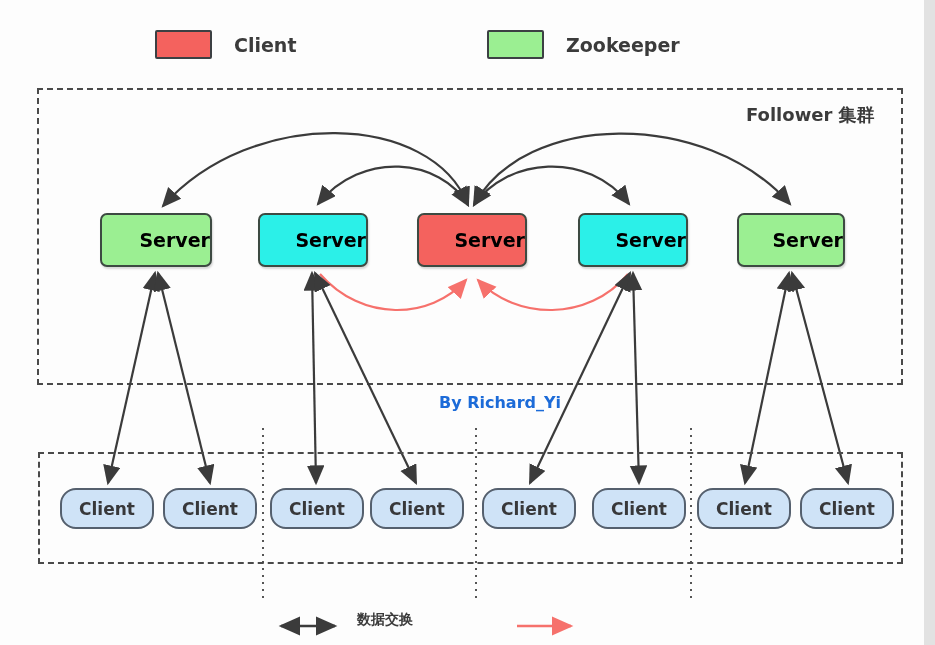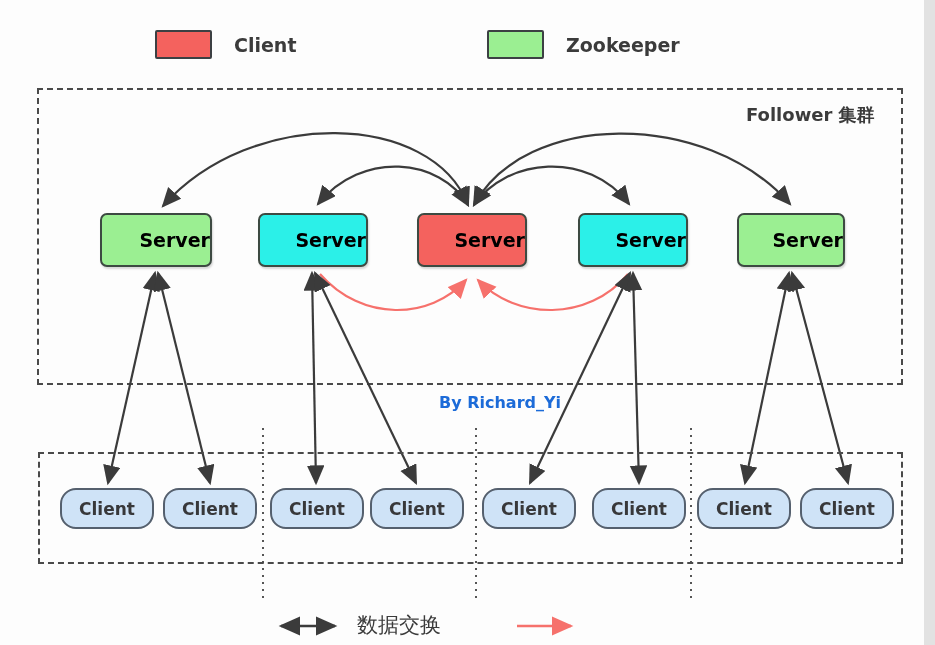--- a/index.html
+++ b/index.html
@@ -33,21 +33,21 @@
     color:#1c6bd8;font-weight:bold;font-size:16px;}
   
   .client{
     position:absolute;top:488px;height:41px;width:94px;background:var(--client-fill,#cfe3f7);
     border:2.5px solid #55606e;border-radius:16px;display:flex;align-items:center;justify-content:center;
     font-weight:bold;font-size:17px;color:#38383a;box-sizing:border-box;
   }
   #client-1{left:60px;} #client-2{left:163px;} #client-3{left:270px;} #client-4{left:370px;}
   #client-5{left:482px;} #client-6{left:592px;} #client-7{left:697px;} #client-8{left:800px;}
   
-  .bottom-legend-label{position:absolute;top:611px;font-weight:normal;font-size:21px;color:#3b3b3b;}
+  .bottom-legend-label{position:absolute;top:611px;font-weight:bold;font-size:14px;color:#3b3b3b;}
   #label-data-exchange{left:357px;}
   #label-election{left:588px;margin-top:35px;}
   svg.overlay{position:absolute;left:0;top:0;pointer-events:none;}
 </style>
 </head>
 <body>
 
 <div class="canvas">
 
   <div class="legend-item" style="left:155px">

